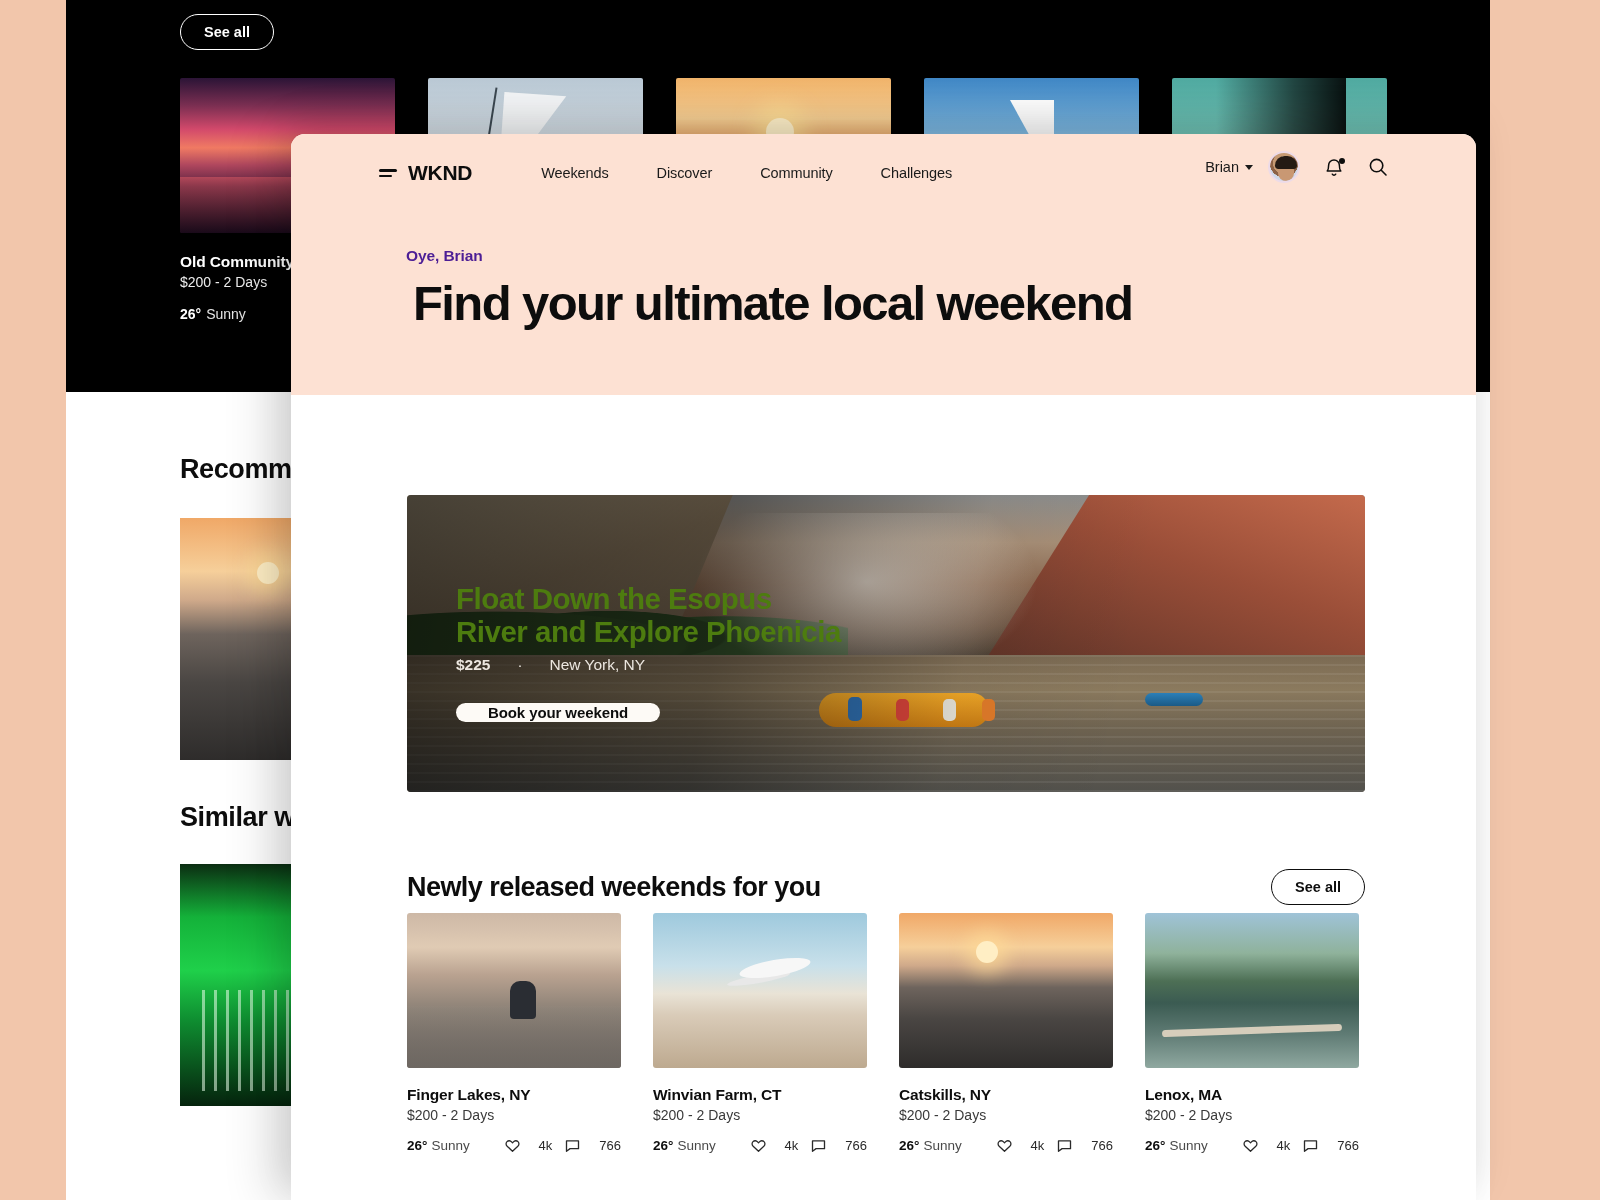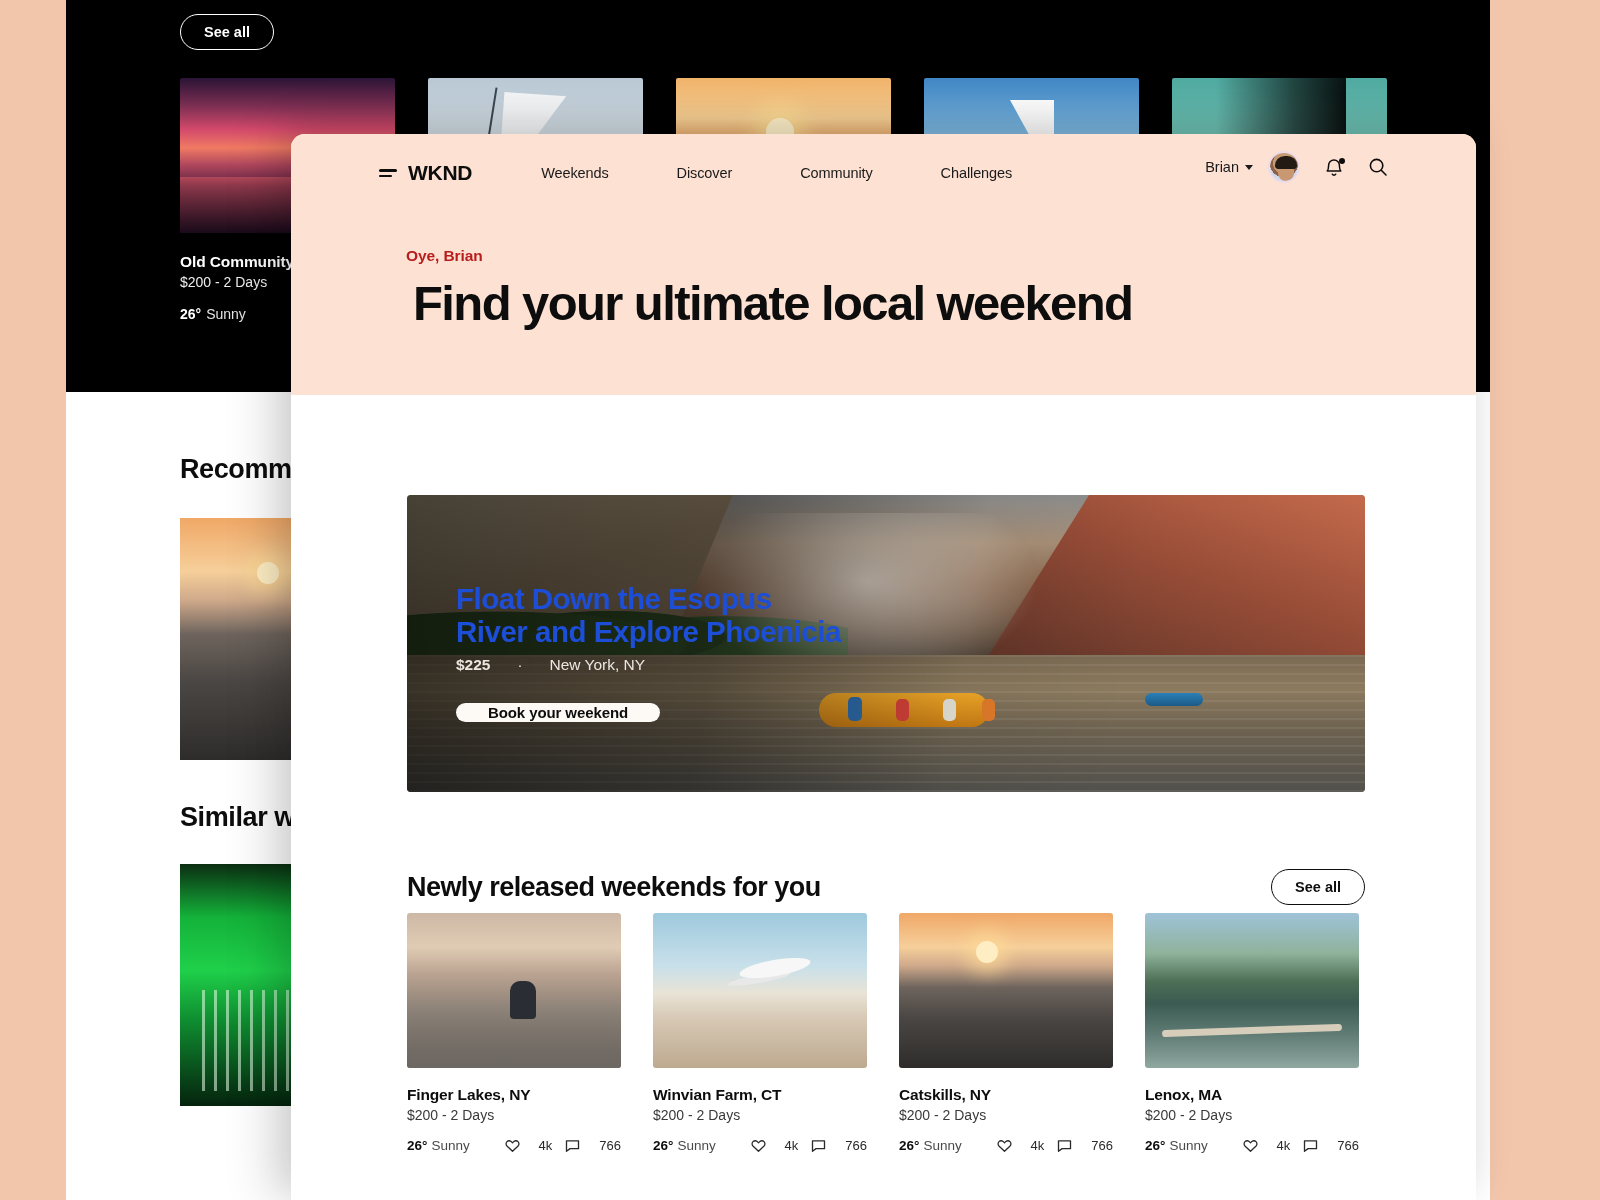--- a/index.html
+++ b/index.html
@@ -129,21 +129,21 @@
     position: relative;
   }
   .brand { display: flex; align-items: center; gap: 11px; }
   .brand-mark { display:flex; flex-direction: column; gap: 3px; width: 18px; }
   .brand-mark i { display:block; height:2.2px; background:#0d0d0d; border-radius:2px; }
   .brand-mark i:first-child { width: 18px; }
   .brand-mark i:last-child { width: 13px; }
   .brand-name {
     font-size: 21px; font-weight: 800; letter-spacing: -0.3px; color: #0d0d0d;
   }
-  .nav-links { display:flex; gap: 68px; margin-left: 69px; align-items: center; }
+  .nav-links { display:flex; gap: 48px; margin-left: 69px; align-items: center; }
   .nav-link {
     font-size: 14.5px; color: #1a1a1a; cursor: pointer;
     text-decoration: none; letter-spacing: -0.1px;
   }
   .nav-right {
     position: absolute; right: 88px; top: 0;
     height: 66px; display: flex; align-items: center; gap: 0;
   }
   .user-chip { display:flex; align-items:center; gap:6px; cursor:pointer; }
   .user-name { font-size: 14.5px; color:#1a1a1a; }
@@ -154,41 +154,41 @@
     border: 2px solid #eddbe8;
     overflow: hidden; position: relative;
   }
   .avatar .hair { position:absolute; left:5px; top:3px; width:22px; height:13px; border-radius:11px 11px 4px 4px; background:#241a14; }
   .avatar .face { position:absolute; left:8px; top:10px; width:16px; height:18px; border-radius:8px 8px 9px 9px; background:#c99873; }
   .icon-btn { margin-left: 24px; cursor: pointer; display:flex; align-items:center; position:relative;}
   .bell-dot { position:absolute; right:-1px; top:1px; width:6px;height:6px;border-radius:50%;background:#0d0d0d;}
 
   .greet {
     position: absolute; left: 115px; top: 113px;
-    font-size: 15.5px; font-weight: 700; color: #b91c1c; letter-spacing: -0.1px;
+    font-size: 15.5px; font-weight: 700; color: #4c1d95; letter-spacing: -0.1px;
   }
   .hero-h1 {
     position: absolute; left: 122px; top: 141px;
     font-size: 49px; font-weight: 700; color: #0d0d0d;
     letter-spacing: -1.6px; white-space: nowrap;
   }
 
   .app-body { background:#ffffff; position: relative; }
 
   
   .hero {
     position: absolute; left: 116px; top: 100px;
     width: 958px; height: 297px;
     border-radius: 4px; overflow: hidden;
   }
   .hero-img { position:absolute; inset:0; }
   .hero-shade { position:absolute; inset:0; background: linear-gradient(100deg, rgba(0,0,0,0.62) 0%, rgba(0,0,0,0.40) 33%, rgba(0,0,0,0.05) 58%, rgba(0,0,0,0) 75%); }
   .hero-copy { position:absolute; left:49px; top:88px; }
   .hero-title {
-    color:#1d4ed8; font-size:29.5px; font-weight:700; line-height:1.11;
+    color:#4d7c0f; font-size:29.5px; font-weight:700; line-height:1.11;
     letter-spacing:-0.5px; white-space: pre-line;
   }
   .hero-meta { color:#ece7e0; font-size:15.5px; margin-top:8px; display:flex; align-items:flex-start; gap:27px;}
   .hero-meta b { font-weight: 700; }
   .hero-meta .dot { font-size: 15px; }
   .hero-btn {
     margin-top: 29px;
     background:#fdfaf6; color:#0d0d0d; border:none;
     border-radius: 24px; padding: 1px 32px;
     font-size: 15px; font-weight: 700; cursor:pointer;

